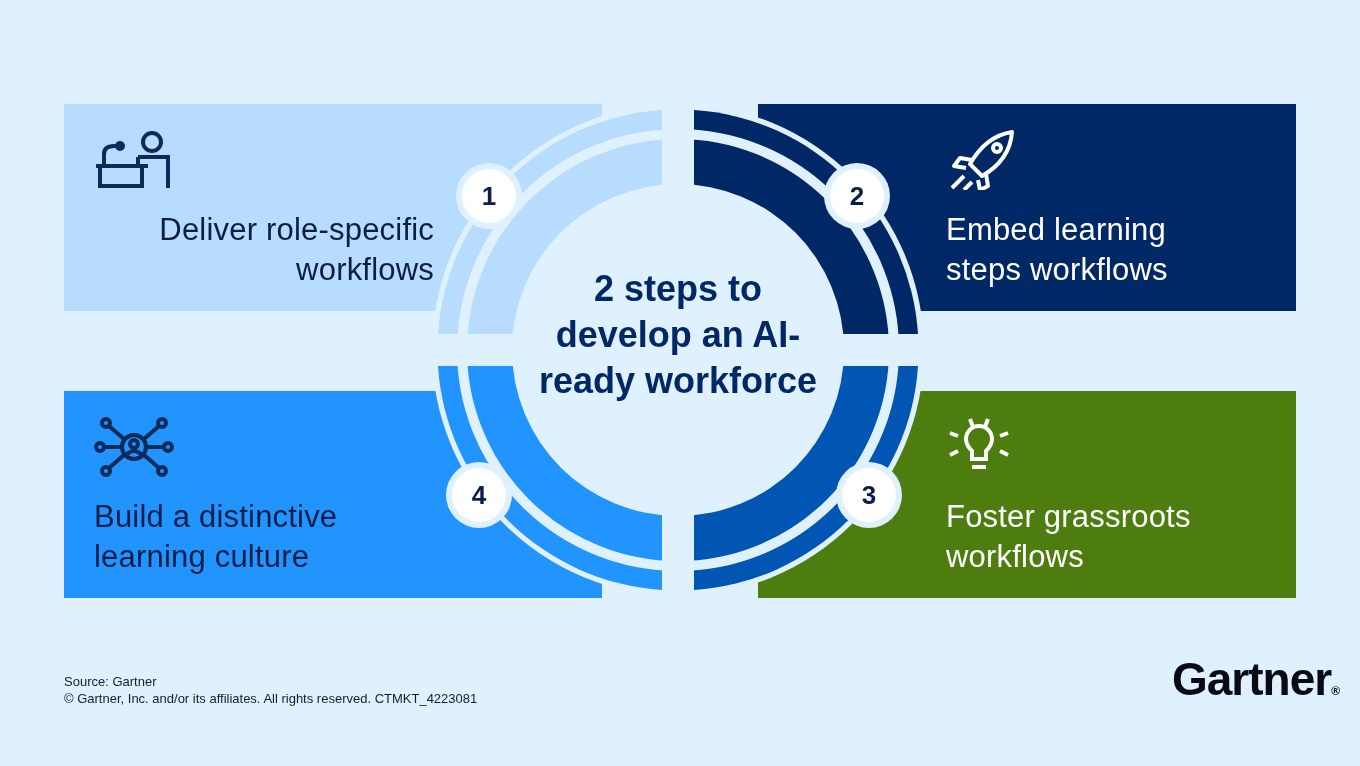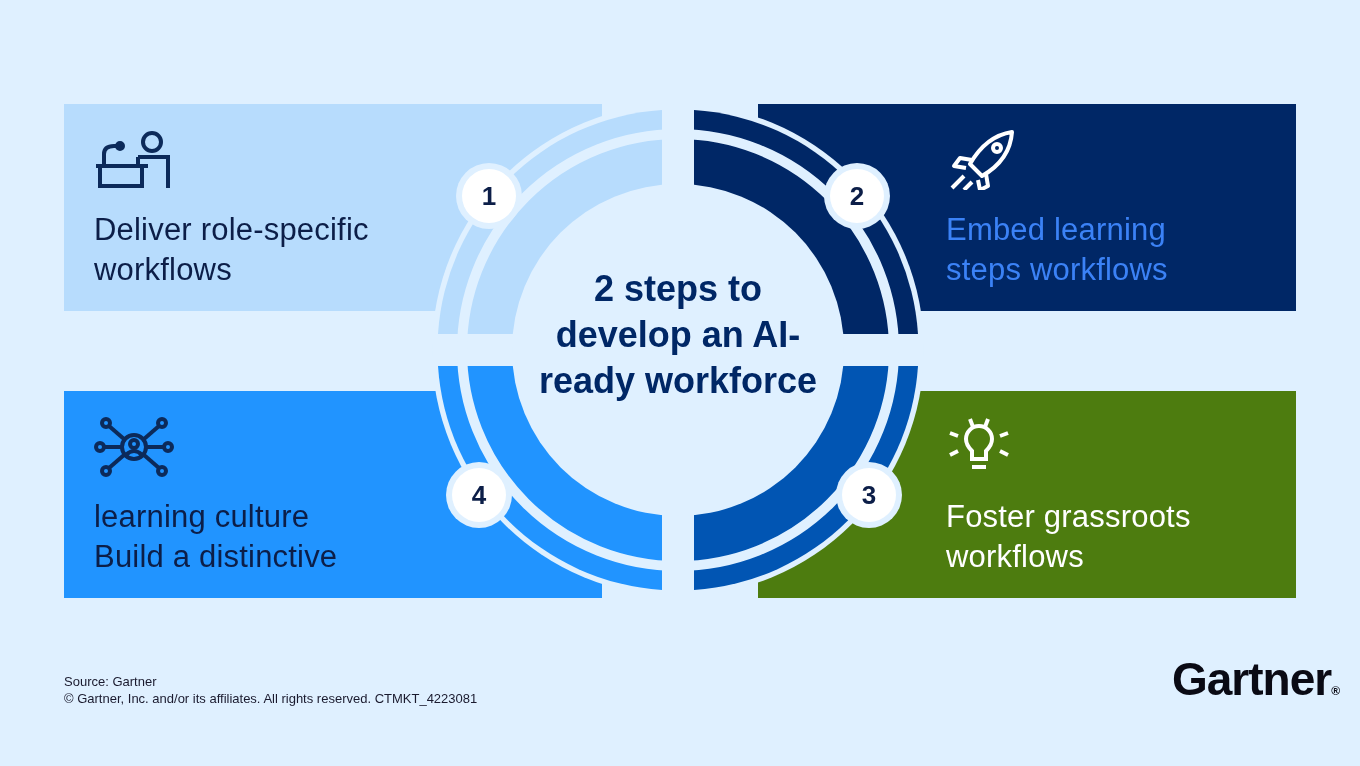--- a/index.html
+++ b/index.html
@@ -12,22 +12,22 @@
   .card {
     position: absolute;
     box-sizing: border-box;
   }
   .card .icon { position: absolute; left: 30px; top: 26px; width: 80px; height: 60px; }
   .card .label {
     position: absolute; left: 30px; top: 106px;
     font-size: 31px; line-height: 40px; width: 340px;
     letter-spacing: 0.2px;
   }
-  #c1 { left: 64px; top: 104px; width: 538px; height: 207px; background: #b7dcfd; color: #0c1e48; }
-  #c2 { left: 758px; top: 104px; width: 538px; height: 207px; background: #002766; color: #3b82f6; }
+  #c1 { left: 64px; top: 104px; width: 538px; height: 207px; background: #b7dcfd; color: #0c1e48; text-align: right; }
+  #c2 { left: 758px; top: 104px; width: 538px; height: 207px; background: #002766; color: #ffffff; }
   #c3 { left: 758px; top: 391px; width: 538px; height: 207px; background: #4d7c0f; color: #ffffff; }
   #c4 { left: 64px; top: 391px; width: 538px; height: 207px; background: #2194ff; color: #0c1e48; }
   #c2 .icon, #c3 .icon { left: 186px; }
   #c2 .label, #c3 .label { left: 188px; }
 
   .wheel { position: absolute; left: 0; top: 0; width: 1360px; height: 766px; pointer-events: none; }
   .center-title {
     position: absolute; left: 528px; top: 266px; width: 300px;
     text-align: center; font-weight: bold; font-size: 36px; line-height: 46px;
     color: #002766;
@@ -108,22 +108,22 @@
     <circle cx="12" cy="54" r="4"></circle>
       <circle cx="68" cy="54" r="4"></circle>
     <path d="M15 9 L30 22"></path>
       <path d="M65 9 L50 22"></path>
     <path d="M10 30 H28"></path>
       <path d="M70 30 H52"></path>
     <path d="M15 51 L30 38"></path>
       <path d="M65 51 L50 38"></path>
   </svg>
   <div class="label">
+    <div>Build a distinctive</div>
     <div>learning culture</div>
-    <div>Build a distinctive</div>
   </div>
 </div>
 
 <svg class="wheel" viewBox="0 0 1360 766">
   <g transform="translate(678,350)">
     <circle r="246" fill="#dff0ff"></circle>
 
     <path d="M-16 -240 A240 240 0 0 0 -240 -16 L-16 -16 Z" fill="#b7dcfd"></path>
 
     <path d="M16 -240 A240 240 0 0 1 240 -16 L16 -16 Z" fill="#002766"></path>

